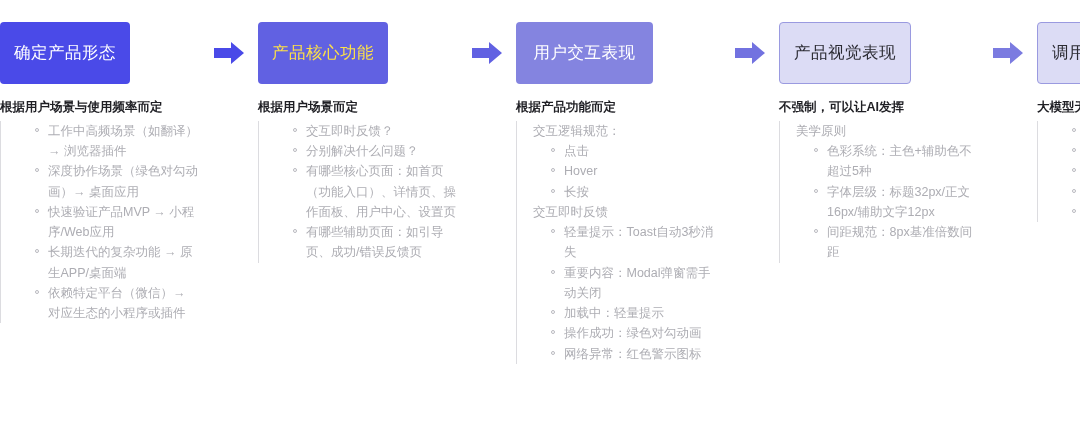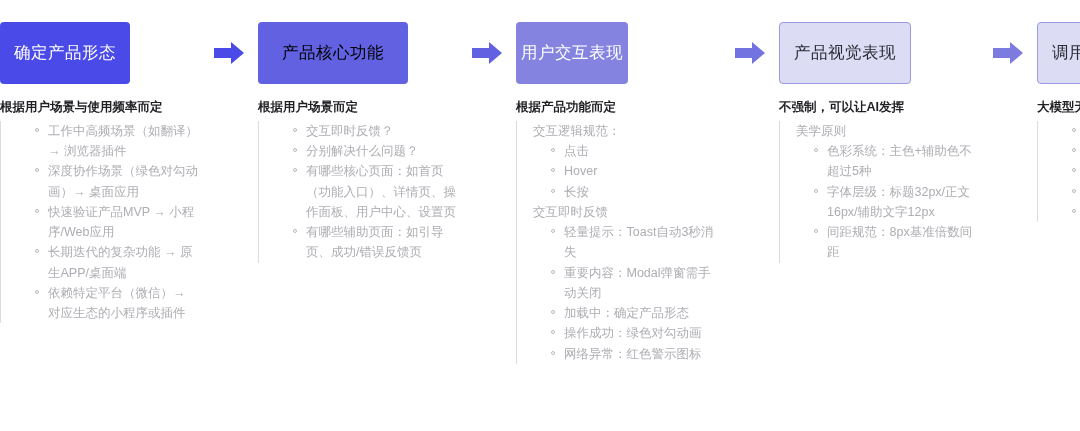--- a/index.html
+++ b/index.html
@@ -135,54 +135,54 @@
           </ul>
         </div>
       </div>
     </div>
     <div class="arrow-cell" style="width: 58px;">
       <svg class="arrow" viewBox="0 0 30 26">
         <path d="M0 8 H17 V2 L30 13 L17 24 V18 H0 Z" fill="#4a4ae8"></path>
       </svg>
     </div>
     <div class="column">
-      <div class="node filled" style="background: rgb(97, 97, 226); color: #000000; width: 150px;">产品核心功能</div>
+      <div class="node filled" style="background: rgb(97, 97, 226); color: #fde047; width: 130px;">产品核心功能</div>
       <div class="body" style="width: 200px;">
         <div class="section-title">根据用户场景而定</div>
         <div class="rule-list">
           <ul class="items">
             <li>交互即时反馈？</li>
             <li>分别解决什么问题？</li>
             <li>有哪些核心页面：如首页（功能入口）、详情页、操作面板、用户中心、设置页</li>
             <li>有哪些辅助页面：如引导页、成功/错误反馈页</li>
           </ul>
         </div>
       </div>
     </div>
     <div class="arrow-cell" style="width: 58px;">
       <svg class="arrow" viewBox="0 0 30 26">
         <path d="M0 8 H17 V2 L30 13 L17 24 V18 H0 Z" fill="#6161e2"></path>
       </svg>
     </div>
     <div class="column">
-      <div class="node filled" style="background: rgb(132, 132, 224); color: rgb(255, 255, 255); width: 112px;">用户交互表现</div>
+      <div class="node filled" style="background: rgb(132, 132, 224); color: rgb(255, 255, 255); width: 137px;">用户交互表现</div>
       <div class="body" style="width: 205px;">
         <div class="section-title">根据产品功能而定</div>
         <div class="rule-list">
           <div class="subhead">交互逻辑规范：</div>
           <ul class="items">
             <li>点击</li>
             <li>Hover</li>
             <li>长按</li>
           </ul>
           <div class="subhead">交互即时反馈</div>
           <ul class="items">
             <li>轻量提示：Toast自动3秒消失</li>
             <li>重要内容：Modal弹窗需手动关闭</li>
-            <li>加载中：确定产品形态</li>
+            <li>加载中：轻量提示</li>
             <li>操作成功：绿色对勾动画</li>
             <li>网络异常：红色警示图标</li>
           </ul>
         </div>
       </div>
     </div>
     <div class="arrow-cell" style="width: 58px;">
       <svg class="arrow" viewBox="0 0 30 26">
         <path d="M0 8 H17 V2 L30 13 L17 24 V18 H0 Z" fill="#7272e0"></path>
       </svg>

